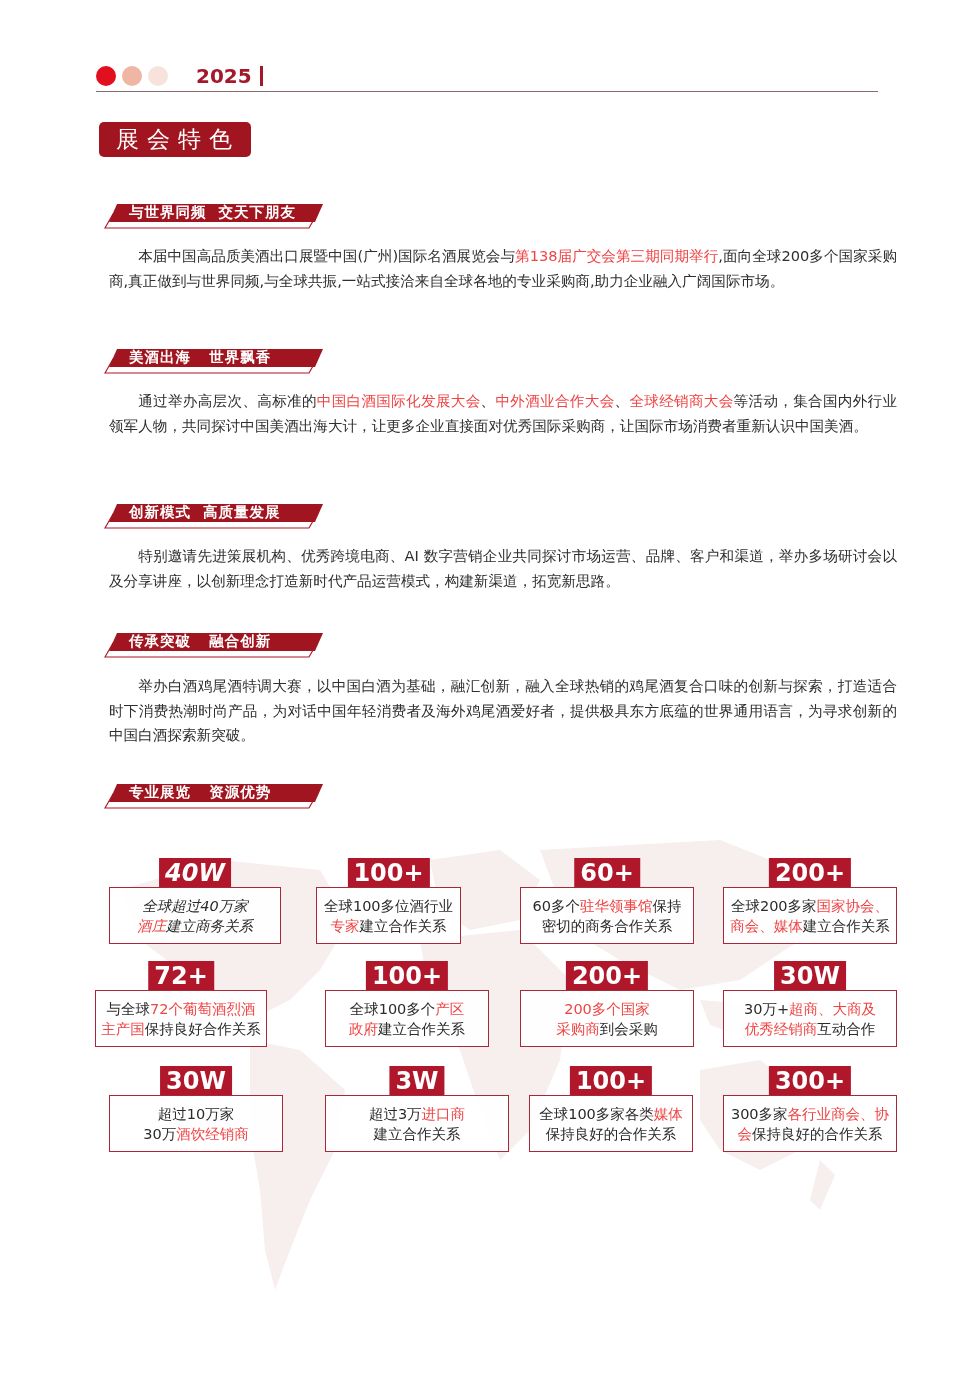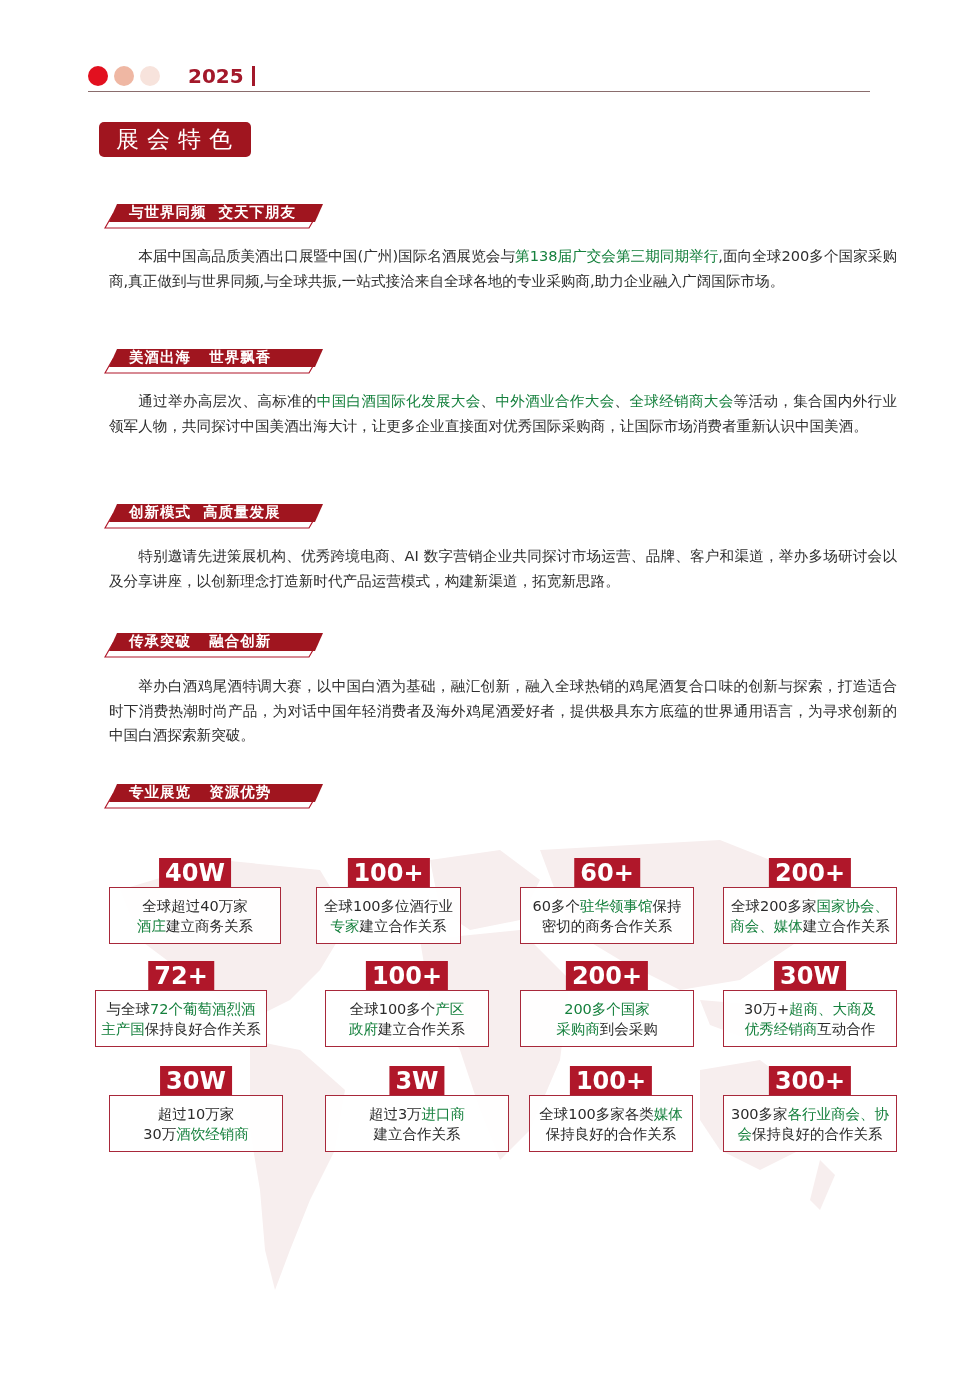--- a/index.html
+++ b/index.html
@@ -4,37 +4,37 @@
 <style>
   * { margin: 0; padding: 0; box-sizing: border-box; }
   html, body { width: 980px; height: 1373px; background: #ffffff; overflow: hidden; }
   body { position: relative; font-family: "DejaVu Sans", "Liberation Sans", sans-serif; color: #2b2b2b; }
 
   
   .worldmap { position: absolute; left: 100px; top: 830px; width: 800px; height: 520px; z-index: 0; }
   .worldmap svg { width: 100%; height: 100%; }
 
   
-  .header { position: absolute; left: 88px; top: 60px; width: 782px; height: 32px; border-bottom: 1.5px solid #8a6d6d; display: flex; align-items: center; z-index: 2; }
+  .header { position: absolute; left: 96px; top: 60px; width: 782px; height: 32px; border-bottom: 1.5px solid #8a6d6d; display: flex; align-items: center; z-index: 2; }
   .dot { width: 20px; height: 20px; border-radius: 50%; margin-right: 6px; }
   .year { font-family: "DejaVu Sans", sans-serif; font-weight: bold; font-size: 20px; color: #a3182a; margin-left: 22px; letter-spacing: 0px; }
   .hsep { width: 3px; height: 20px; background: #a3182a; margin: 0 6px 0 8px; }
   .htitle { font-size: 14px; color: #333333; }
 
   
   .main-title { position: absolute; left: 99px; top: 122px; width: 152px; height: 35px; background: #a0151f; border-radius: 5px; color: #ffffff; font-size: 23px; display: flex; align-items: center; justify-content: center; letter-spacing: 8px; padding-left: 6px; z-index: 2; }
 
   
   .sec-banner { position: absolute; left: 103px; width: 222px; height: 30px; z-index: 2; }
   .sec-banner svg { position: absolute; left: 0; top: 0; width: 222px; height: 30px; }
   .sec-banner .label { position: absolute; left: 26px; top: 3px; height: 19px; line-height: 19px; font-size: 14.5px; font-weight: bold; color: #ffffff; white-space: pre; letter-spacing: 1px; }
 
   
   .para { position: absolute; left: 109px; width: 788px; font-size: 14.6px; line-height: 24.5px; color: #2e2e2e; text-indent: 2em; text-align: justify; z-index: 2; }
-  .hl { color: #15803d; }
+  .hl { color: #ef4444; }
 
   
   .card { position: absolute; width: 172px; height: 88px; z-index: 2; }
   .card .num { position: absolute; top: 0; left: 50%; transform: translateX(-50%); background: #b0172a; color: #ffffff; font-weight: bold; font-size: 24px; line-height: 30px; height: 30px; padding: 0 6px; white-space: nowrap; font-family: "DejaVu Sans", sans-serif; }
   .card .box { position: absolute; top: 29px; left: 0; width: 100%; height: 57px; border: 1.5px solid #a8283a; background: rgba(255,255,255,0.92); display: flex; flex-direction: column; align-items: center; justify-content: center; font-size: 14.5px; line-height: 20px; color: #2b2b2b; white-space: nowrap; }
   .card .box .line { display: block; }
 </style>
 </head>
 <body>
 
@@ -109,21 +109,21 @@
     <polygon points="14,4 220,4 212,22 6,22" fill="#a0151f"></polygon>
   </svg>
   <span class="label">专业展览   资源优势</span>
 </div>
 
 <p class="para" style="top:244px"><span>本届中国高品质美酒出口展暨中国(广州)国际名酒展览会与</span><span class="hl">第138届广交会第三期同期举行</span><span>,面向全球200多个国家采购商,真正做到与世界同频,与全球共振,一站式接洽来自全球各地的专业采购商,助力企业融入广阔国际市场。</span></p>
 <p class="para" style="top:389px"><span>通过举办高层次、高标准的</span><span class="hl">中国白酒国际化发展大会</span><span>、</span><span class="hl">中外酒业合作大会</span><span>、</span><span class="hl">全球经销商大会</span><span>等活动，集合国内外行业领军人物，共同探讨中国美酒出海大计，让更多企业直接面对优秀国际采购商，让国际市场消费者重新认识中国美酒。</span></p>
 <p class="para" style="top:544px"><span>特别邀请先进策展机构、优秀跨境电商、AI 数字营销企业共同探讨市场运营、品牌、客户和渠道，举办多场研讨会以及分享讲座，以创新理念打造新时代产品运营模式，构建新渠道，拓宽新思路。</span></p>
 <p class="para" style="top:674px"><span>举办白酒鸡尾酒特调大赛，以中国白酒为基础，融汇创新，融入全球热销的鸡尾酒复合口味的创新与探索，打造适合时下消费热潮时尚产品，为对话中国年轻消费者及海外鸡尾酒爱好者，提供极具东方底蕴的世界通用语言，为寻求创新的中国白酒探索新突破。</span></p>
 
-<div class="card" style="left:109px; top:858px;">
+<div class="card" style="left:109px; top:858px;font-style:italic;">
   <div class="num">40W</div>
   <div class="box">
       <span class="line"><span>全球超过40万家</span></span>
       <span class="line"><span class="hl">酒庄</span><span>建立商务关系</span></span>
     </div>
 </div>
 <div class="card" style="left:316px; top:858px; width:145px;">
   <div class="num">100+</div>
   <div class="box">
       <span class="line"><span>全球100多位酒行业</span></span>

